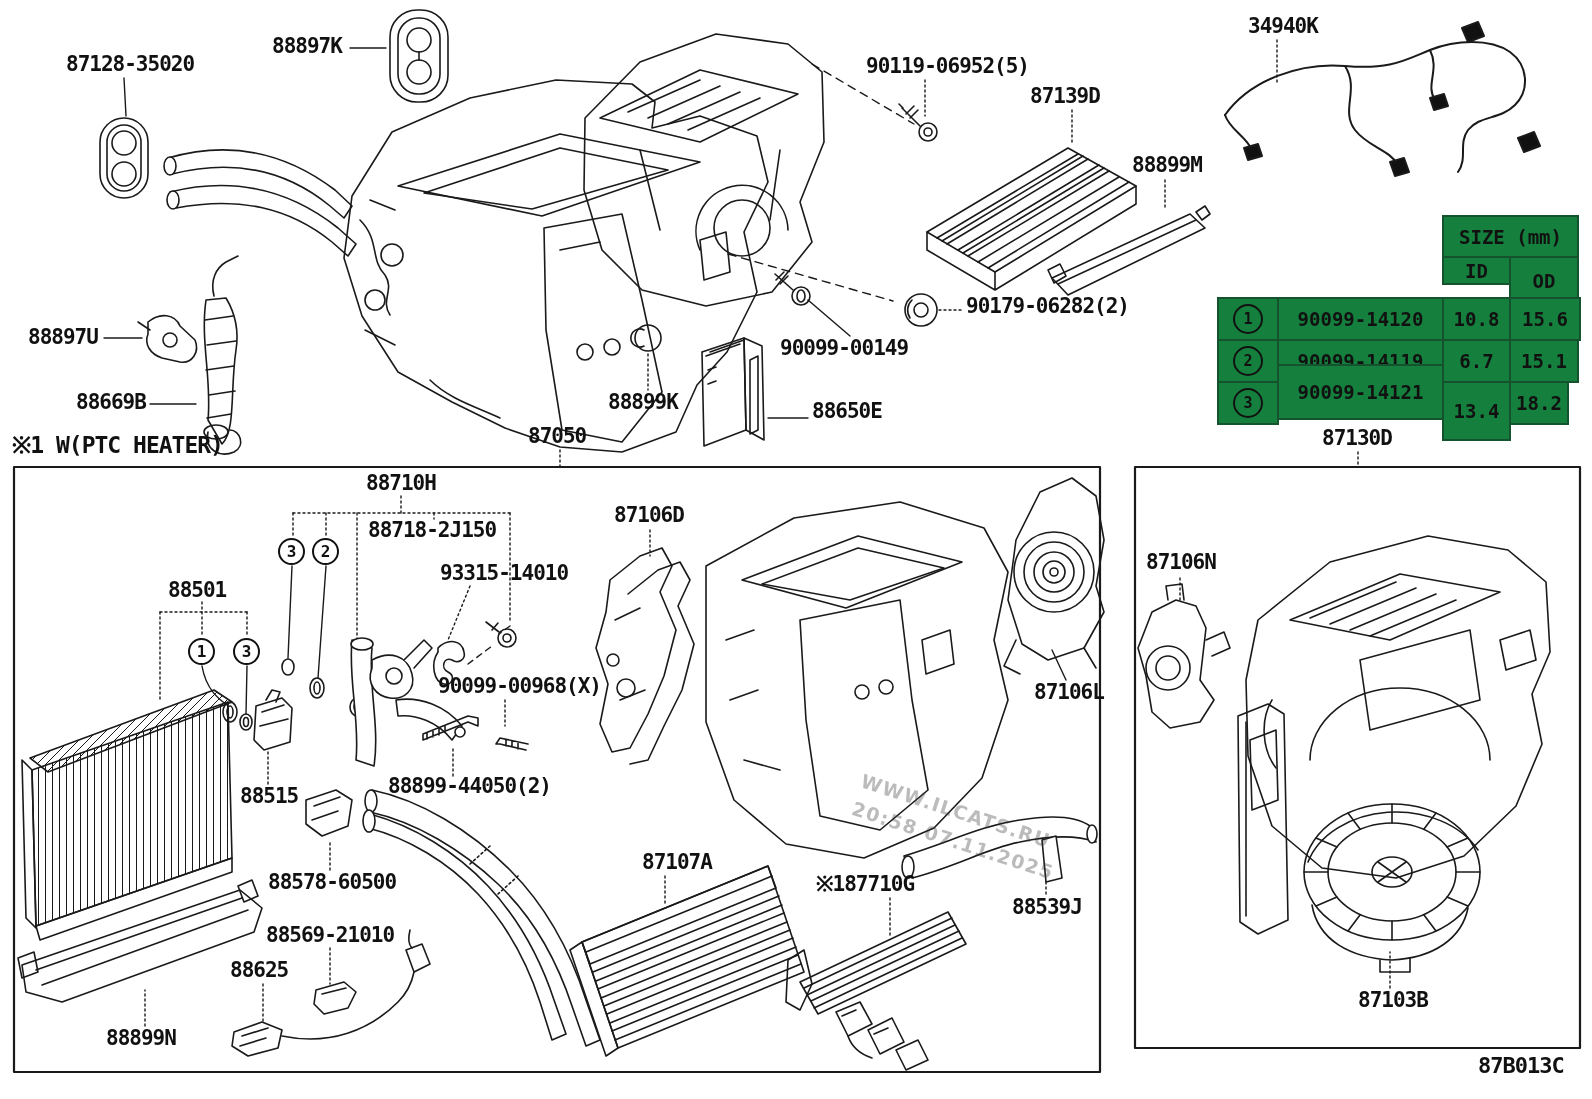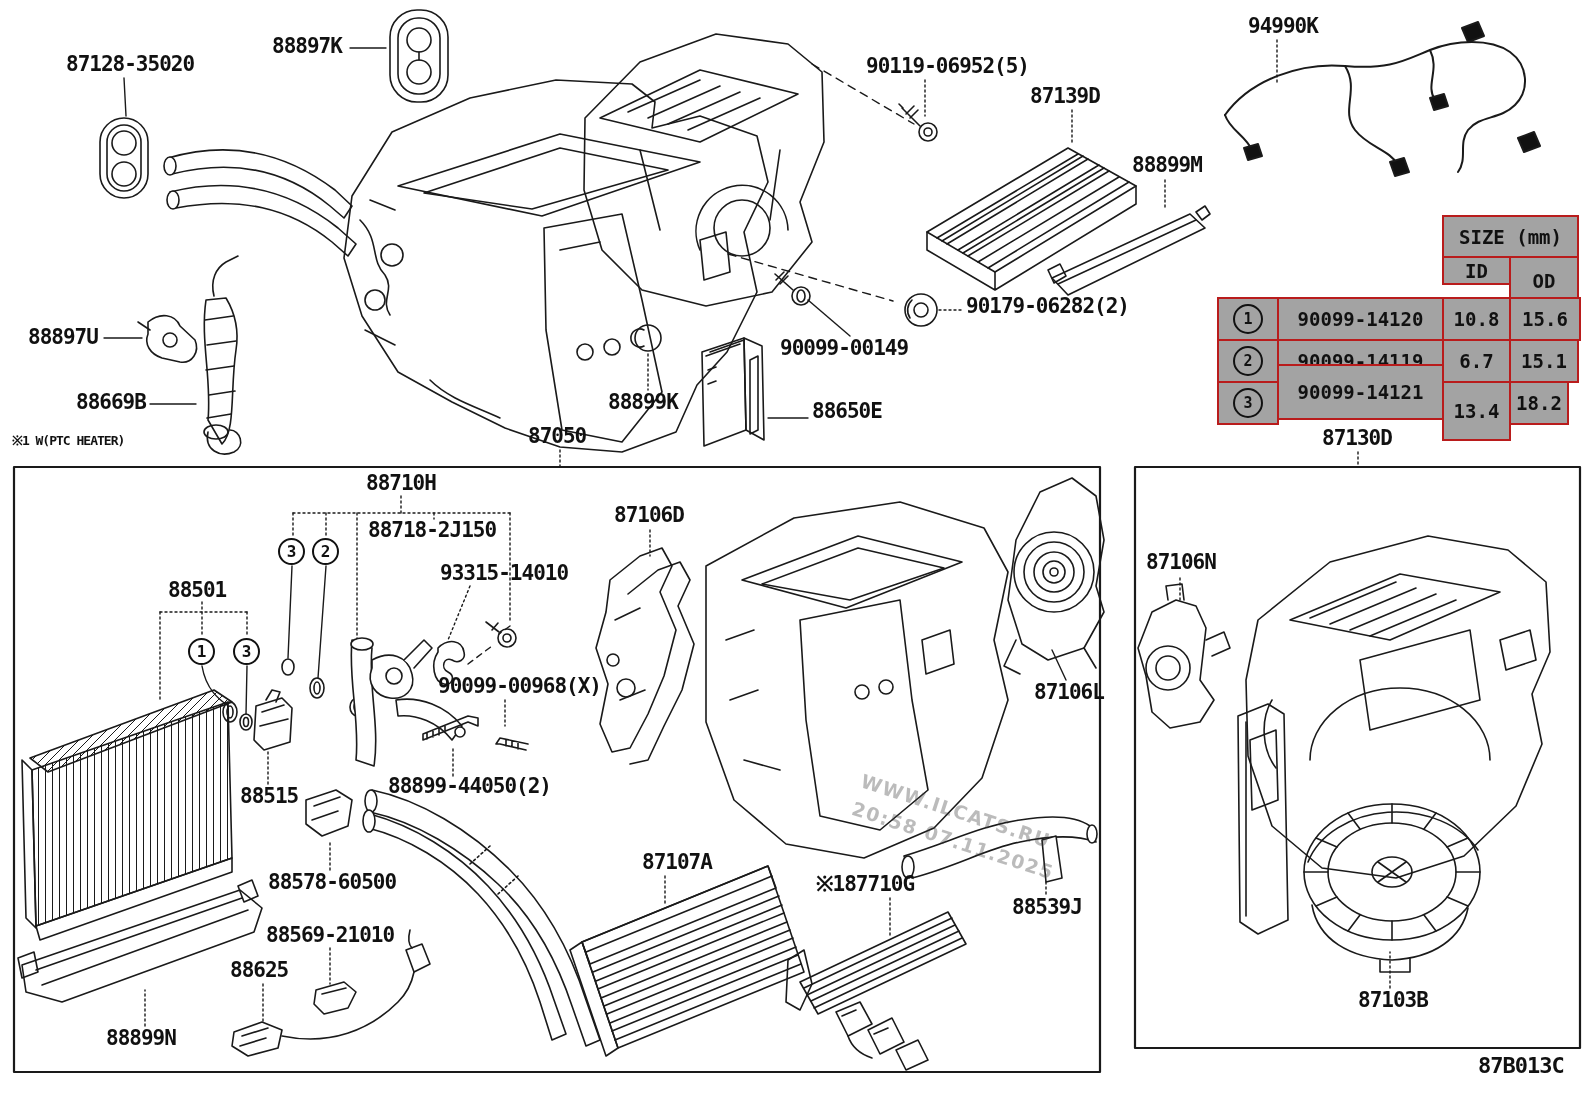--- a/index.html
+++ b/index.html
@@ -1,28 +1,28 @@
 <!DOCTYPE html>
 <html><head>
 <meta charset="utf-8">
 <style>
   html,body{margin:0;padding:0;background:#ffffff;}
   #stage{position:relative;width:1592px;height:1099px;background:#fff;overflow:hidden;
          font-family:"DejaVu Sans Mono","Liberation Mono",monospace;color:#111;}
   #art{position:absolute;left:0;top:0;z-index:1;}
   .lbl{position:absolute;z-index:3;font-weight:bold;font-size:21px;letter-spacing:-1px;
        white-space:nowrap;color:#111;line-height:1;}
-  .lbl.small{font-size:13px;}
+  .lbl.small{font-size:23px;}
   .callout{position:absolute;z-index:3;width:27px;height:27px;border:2px solid #111;
        border-radius:50%;display:flex;align-items:center;justify-content:center;
        font-size:16px;font-weight:bold;background:#fff;box-sizing:border-box;}
   
-  .tcell{position:absolute;z-index:3;border:2px solid #b91c1c;box-sizing:border-box;
+  .tcell{position:absolute;z-index:3;border:2px solid #14532d;box-sizing:border-box;
        display:flex;align-items:center;justify-content:center;font-weight:bold;
-       font-size:19px;background:#a3a3a3;}
+       font-size:19px;background:#15803d;}
   .tref{border-radius:50%;border:2px solid #111;width:26px;height:26px;display:flex;
        align-items:center;justify-content:center;font-size:15px;font-weight:bold;}
   #watermark{position:absolute;z-index:4;left:852px;top:798px;transform:rotate(18deg);
        color:rgba(60,60,60,0.35);font-size:19px;font-weight:bold;letter-spacing:1.5px;
        line-height:1.5;white-space:nowrap;font-family:"DejaVu Sans","Liberation Sans",sans-serif;}
   .code{font-size:22px;}
 </style>
 </head>
 <body>
 
@@ -379,21 +379,21 @@
       <path d="M1312,905 C1318,940 1350,958 1392,960 C1434,958 1462,938 1468,908"></path>
       <path d="M1380,960 L1380,972 L1410,972 L1410,958"></path>
     </g>
   </g>
 </svg>
 
   <div class="lbl" style="left:66px;top:54px">87128-35020</div>
   <div class="lbl" style="left:272px;top:36px">88897K</div>
   <div class="lbl" style="left:866px;top:56px">90119-06952(5)</div>
   <div class="lbl" style="left:1030px;top:86px">87139D</div>
-  <div class="lbl" style="left:1248px;top:16px">94990K</div>
+  <div class="lbl" style="left:1248px;top:16px">34940K</div>
   <div class="lbl" style="left:1132px;top:155px">88899M</div>
   <div class="lbl" style="left:28px;top:327px">88897U</div>
   <div class="lbl" style="left:76px;top:392px">88669B</div>
   <div class="lbl small" style="left:12px;top:434px">※1 W(PTC HEATER)</div>
   <div class="lbl" style="left:528px;top:426px">87050</div>
   <div class="lbl" style="left:608px;top:392px">88899K</div>
   <div class="lbl" style="left:780px;top:338px">90099-00149</div>
   <div class="lbl" style="left:812px;top:401px">88650E</div>
   <div class="lbl" style="left:966px;top:296px">90179-06282(2)</div>
   <div class="lbl" style="left:1322px;top:428px">87130D</div>

